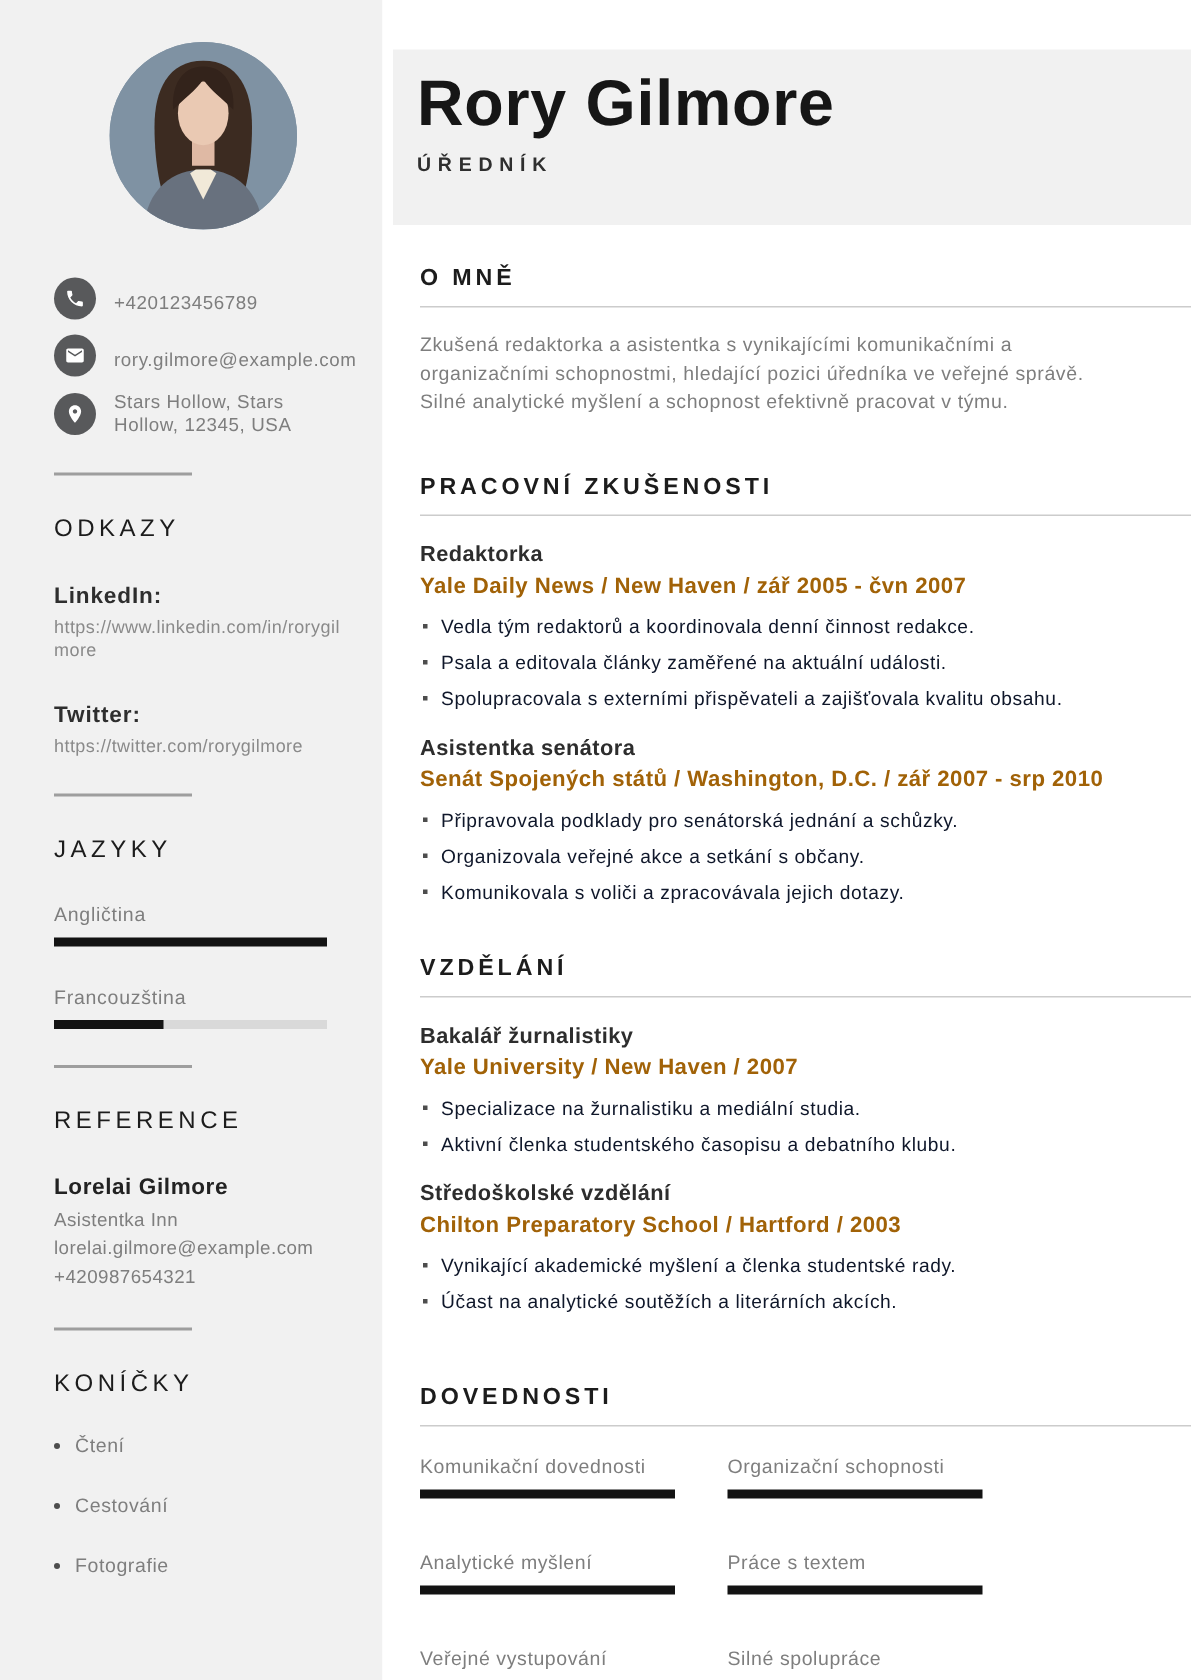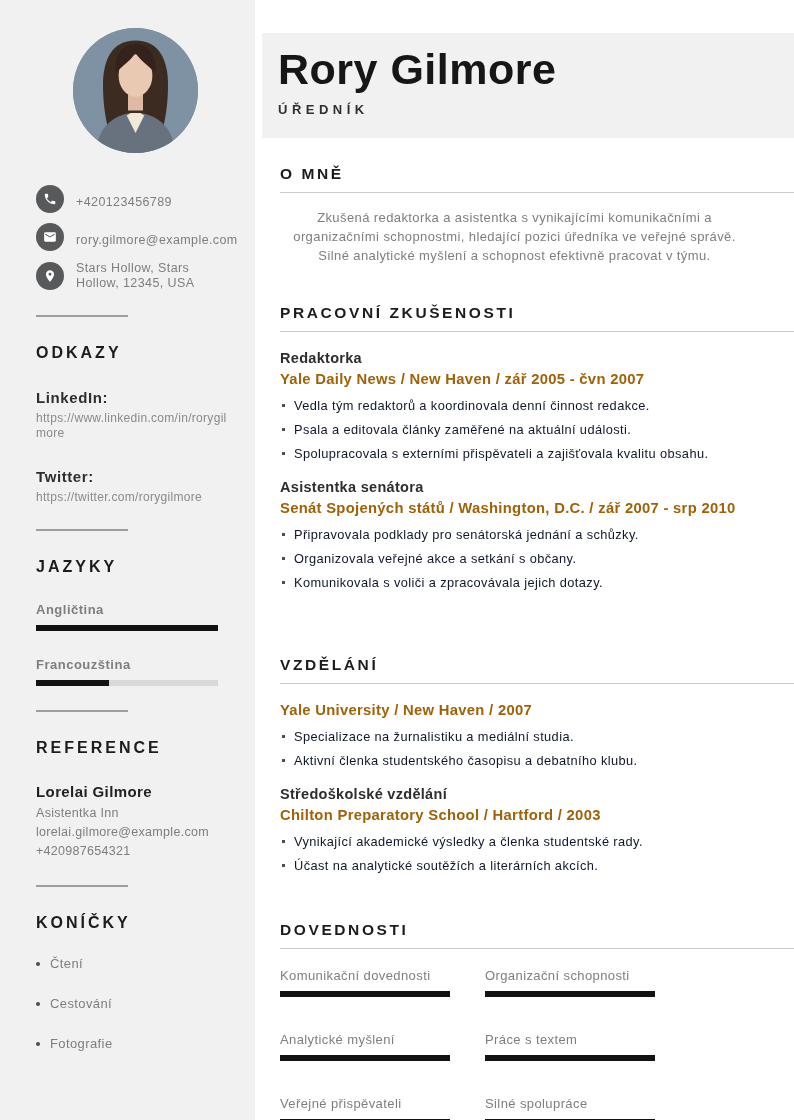--- a/index.html
+++ b/index.html
@@ -23,63 +23,63 @@
   .c-row { display: flex; align-items: center; margin-bottom: 10px; }
   .c-ic { width: 28px; height: 28px; min-width: 28px; border-radius: 50%;
     background: #58595b; display: flex; align-items: center; justify-content: center;
     margin-right: 12px; }
   .c-ic svg { width: 14px; height: 14px; fill: #ffffff; }
   .c-txt { font-size: 12.5px; color: #7e7e7e; line-height: 15px; padding-top: 7px;
     letter-spacing: .4px; }
   .c-row.tall .c-txt { padding-top: 0; }
 
   .sdiv { width: 92px; height: 2px; background: #9e9e9e; margin: 24px 0 0 0; }
-  .stitle { font-size: 16px; font-weight: bold; letter-spacing: 3px; color: #1c1c1c;
+  .stitle { font-size: 16px; font-weight: normal; letter-spacing: 3px; color: #1c1c1c;
     margin-top: 27px; }
 
   .link-label { font-size: 15px; font-weight: 600; color: #2e2e2e; margin-top: 27px;
     letter-spacing: .6px; }
   .link-url { font-size: 12px; color: #8a8a8a; line-height: 15px; margin-top: 5px;
     width: 195px; word-break: break-all; letter-spacing: .3px; }
 
-  .lang-item { margin-top: 26px; font-weight: bold; }
+  .lang-item { margin-top: 26px; }
   .lang-name { font-size: 13px; color: #7e7e7e; letter-spacing: .5px; }
   .lbar { width: 182px; height: 6px; background: #d9d9d9; margin-top: 8px; }
   .lfill { height: 100%; background: #131313; }
 
   .ref-name { font-size: 15px; font-weight: bold; color: #222; margin-top: 26px;
     letter-spacing: .4px; }
   .ref-line { font-size: 12.5px; color: #7e7e7e; line-height: 19px; letter-spacing: .3px; }
   .ref-lines { margin-top: 4px; }
 
   .hobbies { margin-top: 24px; list-style: none; }
   .hobby { display: flex; align-items: center; margin-bottom: 25px; }
   .dot { width: 4px; height: 4px; border-radius: 50%; background: #4d4d4d;
     margin-right: 10px; }
   .hobby-txt { font-size: 13px; color: #7e7e7e; letter-spacing: .4px; }
 
   
   .main { flex: 1; height: 100%; background: #ffffff; }
-  .band { margin: 33px 0 0 7px; height: 105px; background: #f1f1f1;
+  .band { margin: 33px 0 0 7px; height: 117px; background: #f1f1f1;
     padding: 13px 0 0 16px; }
   .band h1 { font-size: 43px; font-weight: bold; color: #161616; letter-spacing: .5px;
     line-height: 1.1; }
   .jobtitle { font-size: 13px; letter-spacing: 4.5px; color: #2f2f2f; margin-top: 9px;
     font-weight: 600; }
 
   .msec h2 { font-size: 15.5px; font-weight: bold; letter-spacing: 2.6px; color: #1c1c1c;
     margin-left: 25px; }
   .rule { border-bottom: 1px solid #cccccc; margin-top: 9px; margin-left: 25px; }
 
   .about { margin-top: 27px; }
   .about p { margin: 15px 45px 0 25px; font-size: 13px; line-height: 19px;
-    color: #7e7e7e; letter-spacing: .4px; text-align: center; }
+    color: #7e7e7e; letter-spacing: .4px; }
 
   .sec-exp { margin-top: 39px; }
-  .sec-edu { margin-top: 66px; }
+  .sec-edu { margin-top: 35px; }
   .sec-skl { margin-top: 48px; }
 
   .entry { margin: 18px 30px 0 25px; }
   .entry h3 { font-size: 14.5px; font-weight: 600; color: #2d2d2d; letter-spacing: .3px; }
   .entry .meta { font-size: 14.8px; font-weight: 600; color: #a16207; margin-top: 5px;
     letter-spacing: .3px; }
   .bullets { list-style: none; margin-top: 11px; }
   .bullets li { display: flex; align-items: flex-start; margin-bottom: 9px; }
   .sq { width: 3px; height: 3px; background: #4d4d4d; margin: 6px 9px 0 2px;
     min-width: 3px; }
@@ -268,20 +268,21 @@
           </article>
         </div>
     </section>
 
     <section class="msec sec-edu">
       <h2>VZDĚLÁNÍ</h2>
       <div class="rule"></div>
       <div>
 
           <article class="entry">
+            <h3>Bakalář žurnalistiky</h3>
             <div class="meta">Yale University / New Haven / 2007</div>
             <ul class="bullets">
 
                 <li>
                   <span class="sq"></span>
                   <span class="b-txt">Specializace na žurnalistiku a mediální studia.</span>
                 </li>
 
                 <li>
                   <span class="sq"></span>
@@ -290,21 +291,21 @@
               </ul>
           </article>
 
           <article class="entry">
             <h3>Středoškolské vzdělání</h3>
             <div class="meta">Chilton Preparatory School / Hartford / 2003</div>
             <ul class="bullets">
 
                 <li>
                   <span class="sq"></span>
-                  <span class="b-txt">Vynikající akademické výsledky a členka studentské rady.</span>
+                  <span class="b-txt">Vynikající akademické myšlení a členka studentské rady.</span>
                 </li>
 
                 <li>
                   <span class="sq"></span>
                   <span class="b-txt">Účast na analytické soutěžích a literárních akcích.</span>
                 </li>
               </ul>
           </article>
         </div>
     </section>
@@ -336,21 +337,21 @@
           </div>
 
           <div class="skill">
             <div class="s-name">Práce s textem</div>
             <div class="sbar">
               <div class="sfill" style="width: 100%;"></div>
             </div>
           </div>
 
           <div class="skill">
-            <div class="s-name">Veřejné přispěvateli</div>
+            <div class="s-name">Veřejné vystupování</div>
             <div class="sbar">
               <div class="sfill" style="width: 100%;"></div>
             </div>
           </div>
 
           <div class="skill">
             <div class="s-name">Silné spolupráce</div>
             <div class="sbar">
               <div class="sfill" style="width: 100%;"></div>
             </div>

